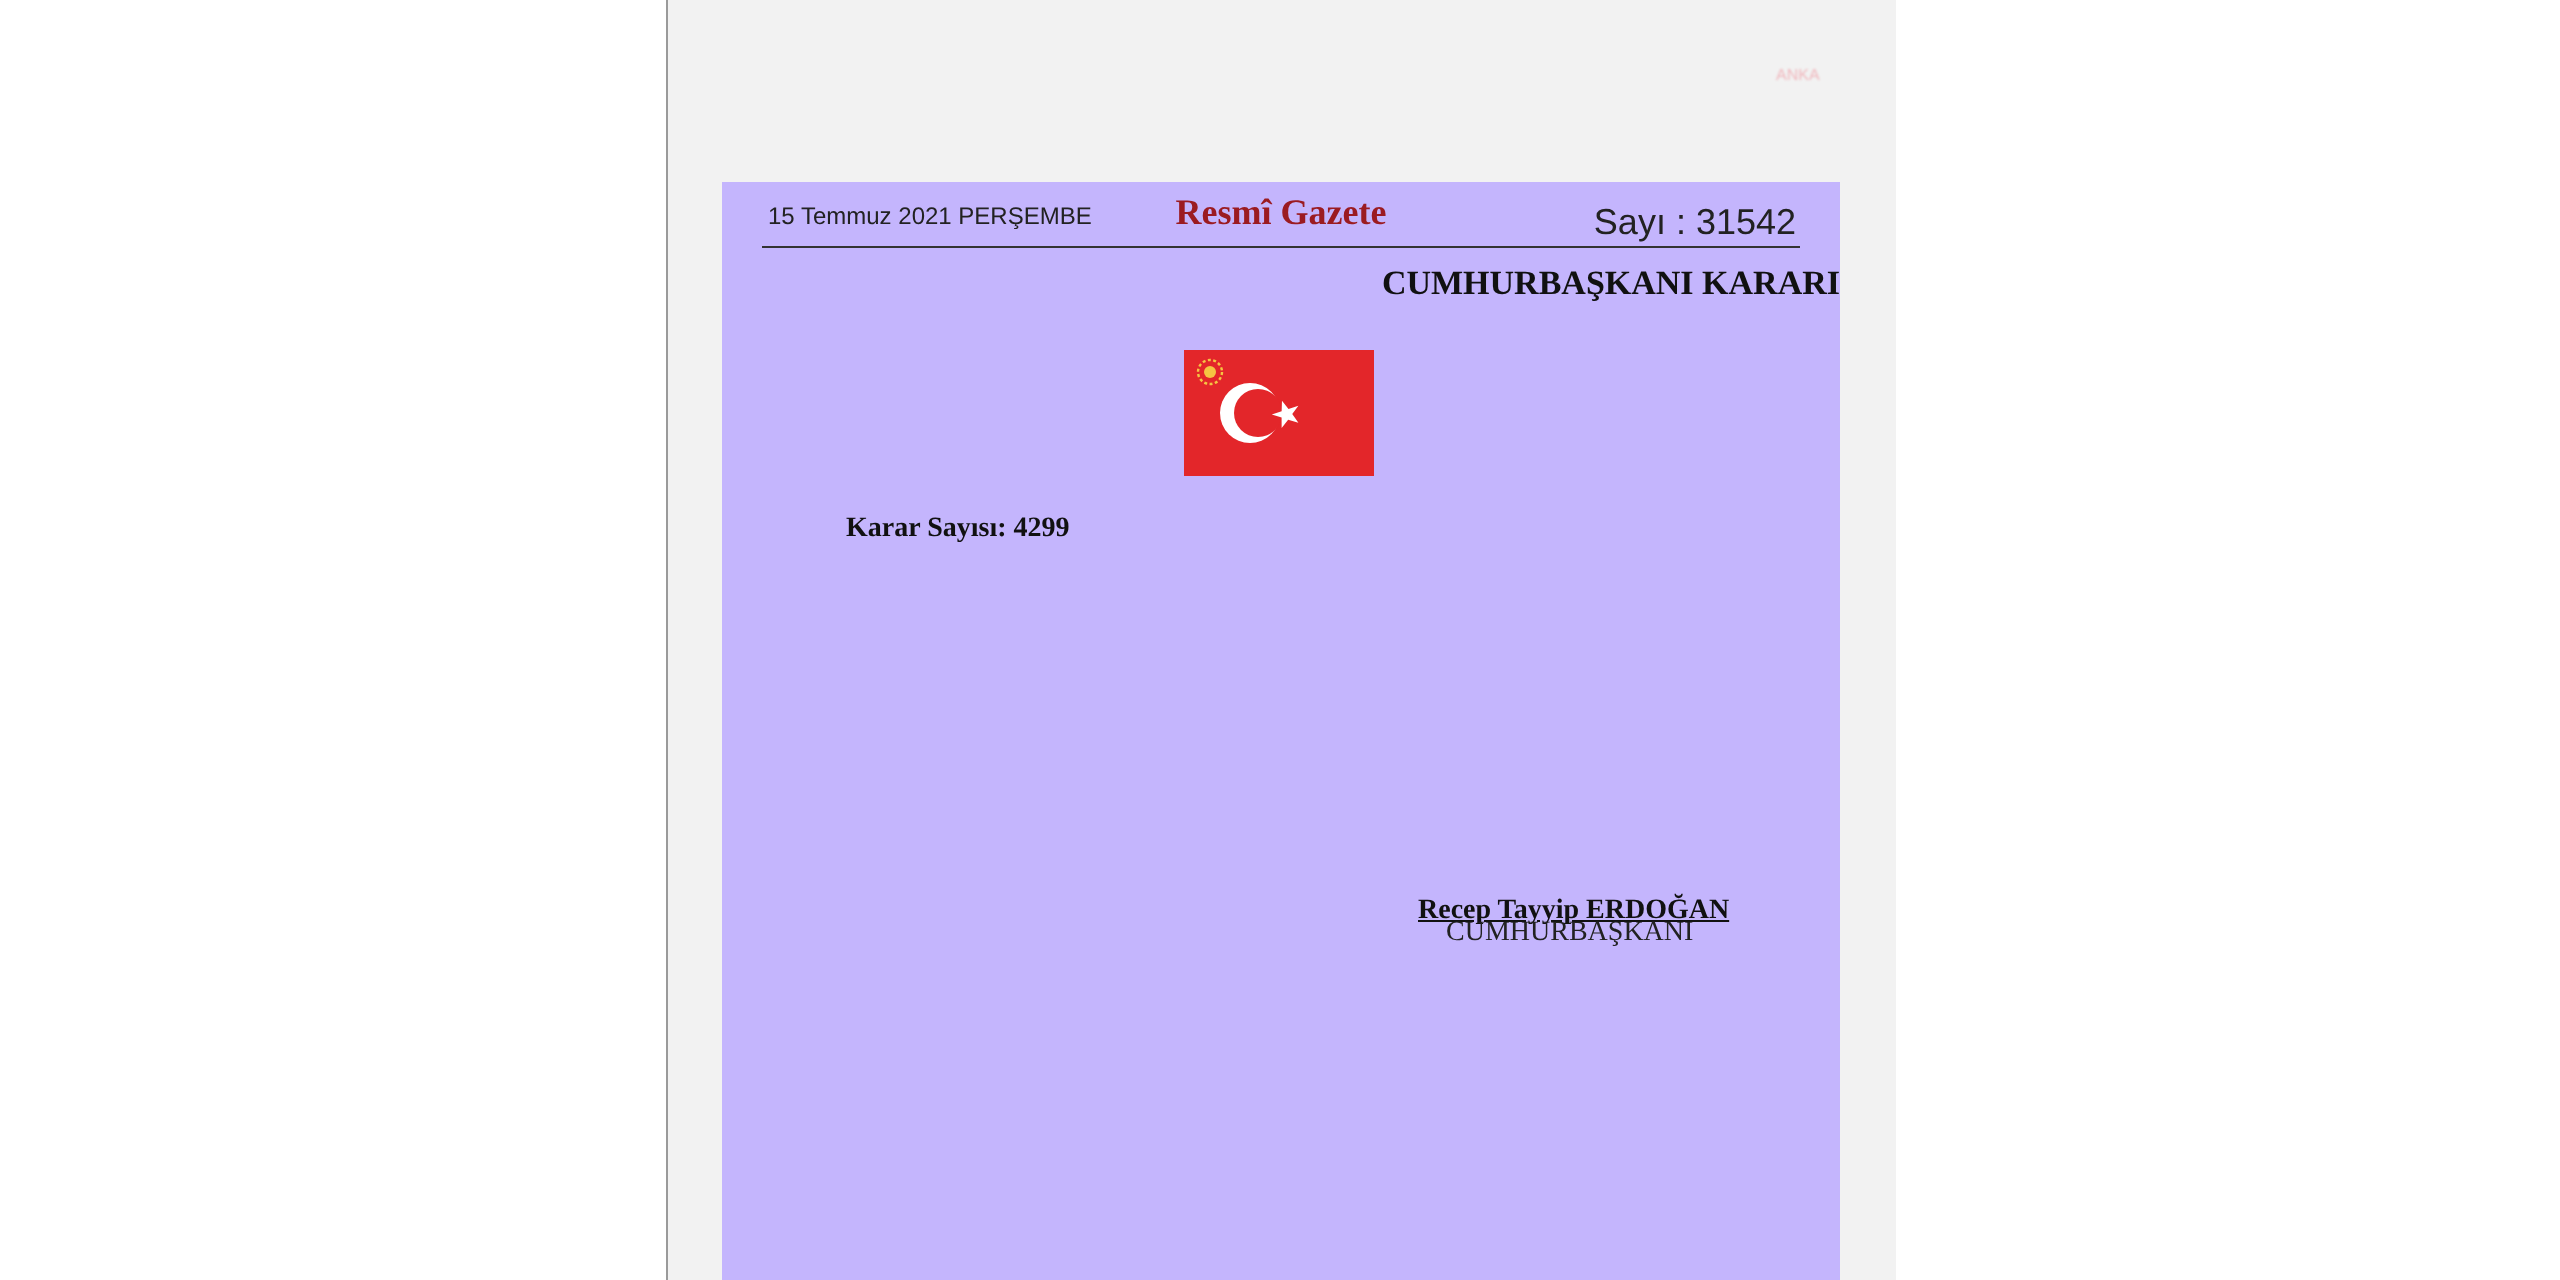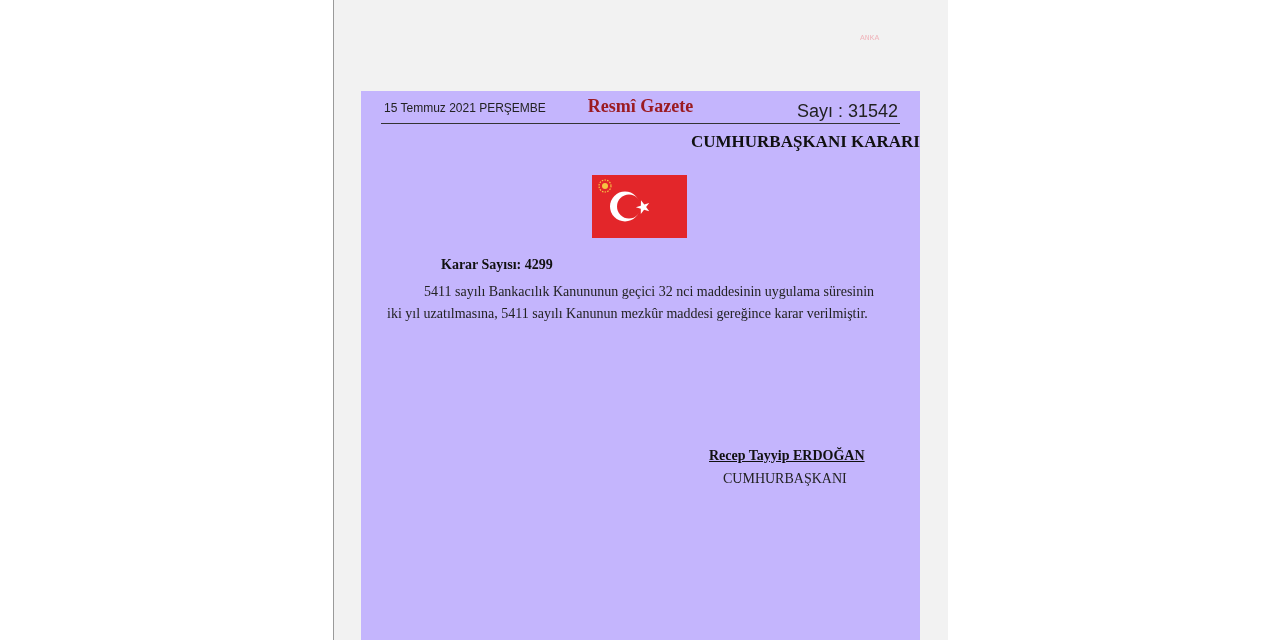--- a/index.html
+++ b/index.html
@@ -1,30 +1,30 @@
 <!DOCTYPE html>
 <html><head>
 <meta charset="utf-8">
 <style>
   html, body { margin:0; padding:0; }
   body { width:1280px; height:640px; background:#ffffff; position:relative; overflow:hidden; font-family:"Liberation Serif", serif; }
   .outer { position:absolute; left:333px; top:0; width:614px; height:640px; background:#f2f2f2; border-left:1px solid #9a9a9a; }
-  .wm { position:absolute; left:860px; top:33px; font-family:Liberation Mono, monospace; font-size:8px; color:#f0b7bd; filter:blur(0.6px); }
+  .wm { position:absolute; left:888px; top:33px; font-family:Liberation Sans, sans-serif; font-size:8px; color:#f0b7bd; filter:blur(0.6px); }
   .page { position:absolute; left:361px; top:91px; width:559px; height:549px; background:#c4b5fd; }
   .hdr { position:absolute; left:20px; right:20px; top:0; height:32px; border-bottom:1px solid #333; }
   .hdr-date { position:absolute; left:3px; top:10px; font-family:"Liberation Sans", sans-serif; font-size:12px; color:#222; }
   .hdr-title { position:absolute; left:0; right:0; top:5px; text-align:center; font-size:18px; font-weight:bold; color:#9b1b21; }
   .hdr-issue { position:absolute; right:2px; top:10px; font-family:"Liberation Sans", sans-serif; font-size:18px; color:#222; }
   .doc-title { position:absolute; left:0; right:0; top:41px; text-align:right; font-size:17px; font-weight:bold; color:#111; }
   .flag { position:absolute; left:231px; top:84px; width:95px; height:63px; background:#e3262a; }
-  .decision-no { position:absolute; left:80px; top:166px; font-size:14px; font-weight:bold; color:#111; }
+  .decision-no { position:absolute; left:62px; top:166px; font-size:14px; font-weight:bold; color:#111; }
   .body-text { position:absolute; left:26px; width:505px; top:190px; font-size:14px; line-height:22px; color:#222; text-indent:37px; }
   .doc-date { position:absolute; left:0; right:0; top:270px; text-align:center; font-size:14px; color:#222; }
   .sig-name { position:absolute; left:348px; top:357px; font-size:14px; font-weight:bold; color:#111;text-decoration:underline; }
-  .sig-title { position:absolute; left:362px; top:380px; font-size:14px; color:#222; }
+  .sig-title { position:absolute; left:362px; top:368px; font-size:14px; color:#222; }
 </style>
 </head>
 <body>
 
 <div class="outer"></div>
 <div class="wm">ANKA</div>
 
 <div class="page">
   <div class="hdr">
     <span class="hdr-date">15 Temmuz 2021 PERŞEMBE</span>
@@ -39,16 +39,15 @@
       <rect width="95" height="63" fill="#e3262a"></rect>
       <circle cx="13" cy="11" r="6" fill="none" stroke="#f5c542" stroke-width="1.2" stroke-dasharray="1.5 1.2"></circle>
       <circle cx="13" cy="11" r="3" fill="#f5c542"></circle>
       <circle cx="33" cy="31.5" r="15" fill="#fff"></circle>
       <circle cx="37" cy="31.5" r="12" fill="#e3262a"></circle>
       <polygon points="51,25 52.8,30 58,30 53.8,33 55.4,38 51,35 46.6,38 48.2,33 44,30 49.2,30" fill="#fff" transform="rotate(-18 51 31.5)"></polygon>
     </svg>
   </div>
 
   <div class="decision-no">Karar Sayısı: 4299</div>
-  <div class="body-text">5411 sayılı Bankacılık Kanununun geçici 32 nci maddesinin uygulama süresinin iki yıl uzatılmasına, 5411 sayılı Kanunun mezkûr maddesi gereğince karar verilmiştir.</div>
   <div class="sig-name">Recep Tayyip ERDOĞAN</div>
   <div class="sig-title">CUMHURBAŞKANI</div>
 </div>
 
 </body></html>

